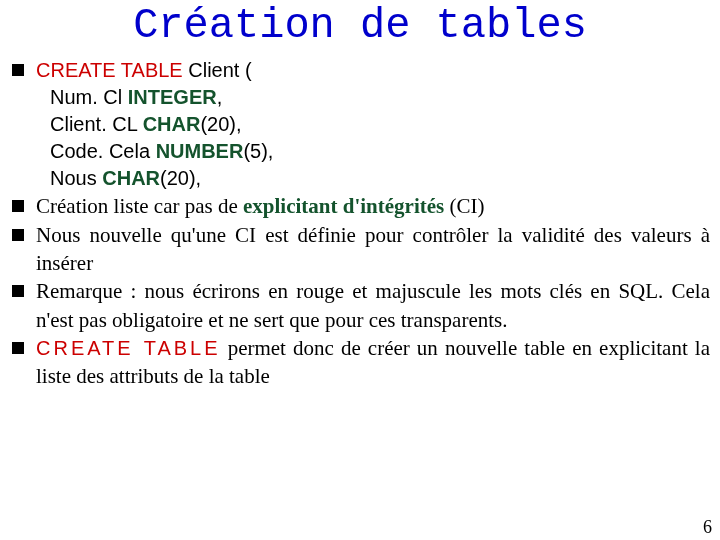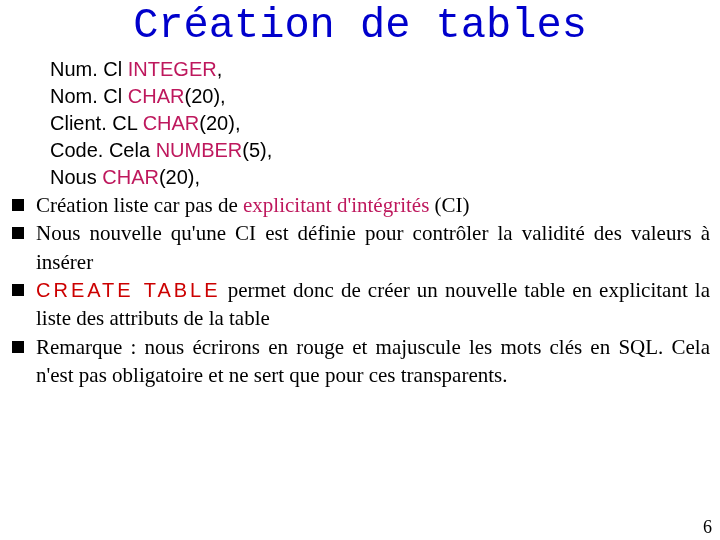--- a/index.html
+++ b/index.html
@@ -56,69 +56,74 @@
   .sql-body {
     font-family: Arial, Helvetica, sans-serif;
     font-size: 20px;
     color: #000;
   }
   .sql-line {
     margin-left: 40px;
     font-family: Arial, Helvetica, sans-serif;
     font-size: 20px;
   }
-  .red-text { color: #be185d; }
+  .red-text { color: #14532d; font-weight: bold; }
   .serif { font-family: "Times New Roman", Times, serif; font-size: 21px; }
   .just { text-align: justify; }
   .page-num {
     position: absolute;
     right: 8px;
     bottom: 4px;
     font-size: 18px;
     font-family: "Times New Roman", Times, serif;
   }
 </style>
 </head>
 <body>
 
 <div class="slide">
 
   <div class="title">Création de tables</div>
 
   <div class="content">
 
+    <div class="bullet">
+      <div class="marker"></div>
+      <div class="text">
+        <span class="sql-keyword">CREATE TABLE</span><span class="sql-body"> Client (</span>
+      </div>
+    </div>
 
     <div class="sql-line"><span>Num. Cl </span><span class="red-text">INTEGER</span><span>,</span></div>
 
-    <div class="sql-line"><span>Nom. Cl </span><span class="red-text">CHAR</span><span>(20),</span></div>
 
     <div class="sql-line"><span>Client. CL </span><span class="red-text">CHAR</span><span>(20),</span></div>
 
     <div class="sql-line"><span>Code. Cela </span><span class="red-text">NUMBER</span><span>(5),</span></div>
 
     <div class="sql-line"><span>Nous </span><span class="red-text">CHAR</span><span>(20),</span></div>
 
 
     <div class="bullet">
       <div class="marker"></div>
       <div class="text serif"><span> Création liste car pas de </span><span class="red-text">explicitant d'intégrités</span><span> (CI)</span></div>
     </div>
 
     <div class="bullet">
       <div class="marker"></div>
       <div class="text serif just"> Nous nouvelle qu'une CI est définie pour contrôler la validité des valeurs à insérer</div>
     </div>
 
     <div class="bullet">
       <div class="marker"></div>
-      <div class="text serif just"> <span class="sql-keyword" style="letter-spacing:3px;">CREATE TABLE</span><span> permet donc de créer un nouvelle table en explicitant la liste des attributs de la table</span></div>
+      <div class="text serif just"> Remarque : nous écrirons en rouge et majuscule les mots clés en SQL. Cela n'est pas obligatoire et ne sert que pour ces transparents.</div>
     </div>
 
     <div class="bullet">
       <div class="marker"></div>
-      <div class="text serif just"> Remarque : nous écrirons en rouge et majuscule les mots clés en SQL. Cela n'est pas obligatoire et ne sert que pour ces transparents.</div>
+      <div class="text serif just"> <span class="sql-keyword" style="letter-spacing:3px;">CREATE TABLE</span><span> permet donc de créer un nouvelle table en explicitant la liste des attributs de la table</span></div>
     </div>
 
   </div>
 
   <div class="page-num">6</div>
 
 </div>
 
 </body></html>

